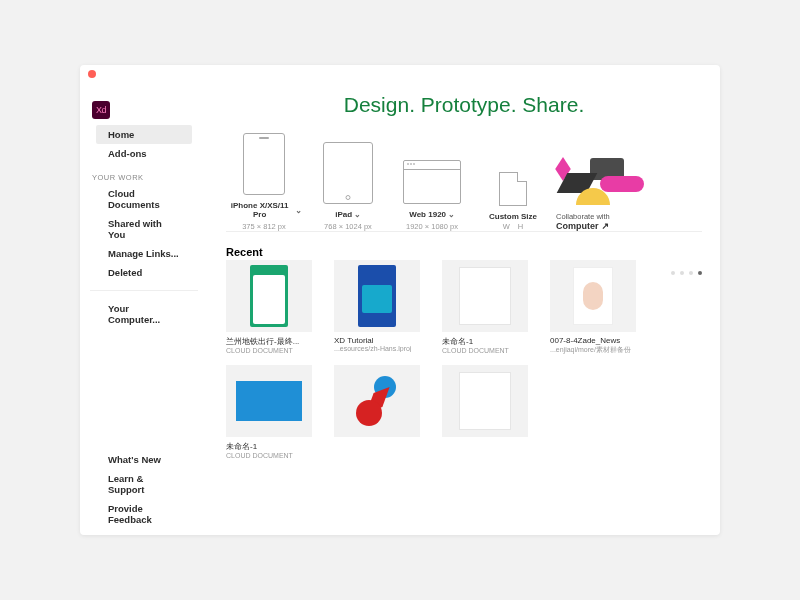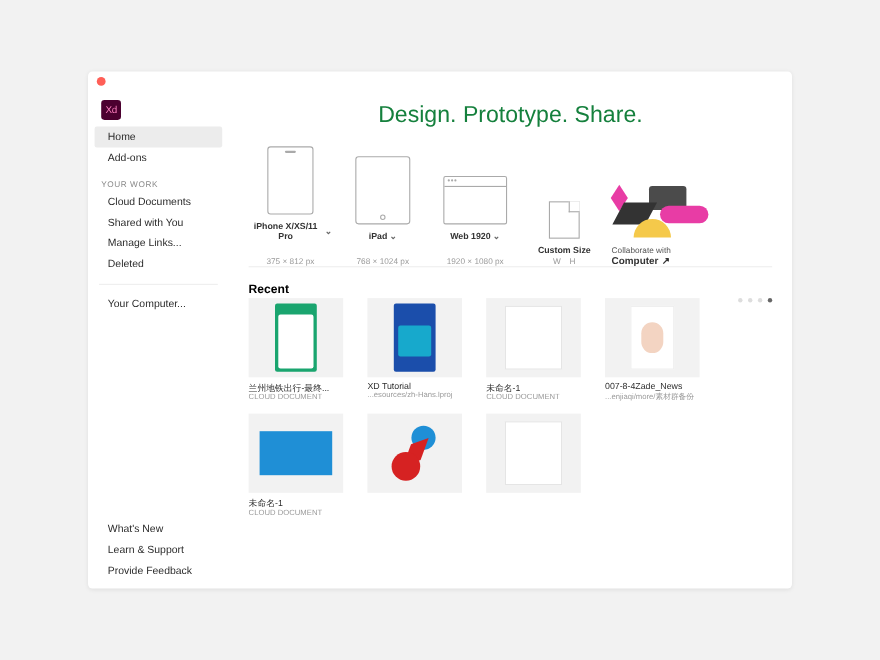--- a/index.html
+++ b/index.html
@@ -14,47 +14,47 @@
     background: #fff; border-radius: 4px;
     box-shadow: 0 1px 4px rgba(0,0,0,0.08);
     display: flex; flex-direction: column;
     overflow: hidden; position: relative;
   }
   .titlebar { height: 18px; display: flex; align-items: center; padding-left: 8px; }
   .traffic { width: 8px; height: 8px; border-radius: 50%; background: #ff5f57; }
   .body { flex: 1; display: flex; overflow: hidden; }
   .sidebar { width: 128px; padding: 6px 0; display: flex; flex-direction: column; font-size: 9.5px; color: #2c2c2c; }
   .logo {
-    width: 18px; height: 18px; margin: 2px 0 6px 12px;
+    width: 18px; height: 18px; margin: 12px 0 6px 12px;
     background: #4b002f; border-radius: 3px;
     display: flex; align-items: center; justify-content: center;
     color: #fc7ebe; font-weight: 400; font-size: 9px; letter-spacing: -0.5px;
   }
-  .nav-item { padding: 4px 12px; cursor: pointer; border-radius: 2px; margin: 0 6px; }
+  .nav-item { padding: 4px 12px; cursor: pointer; border-radius: 2px; margin: 0 16px; font-weight: bold; }
   .nav-item.active { background: #ececec; }
   .nav-header { padding: 10px 12px 2px; font-size: 7.5px; letter-spacing: 0.5px; color: #8a8a8a; }
   .divider { height: 1px; background: #eee; margin: 8px 10px; }
   .spacer { flex: 1; }
   .main { flex: 1; padding: 4px 18px 0; overflow: hidden; position: relative; }
   .hero { font-size: 21px; font-weight: 300; text-align: center; color: #15803d; margin: 6px 0 16px; }
   .presets { display: flex; gap: 8px; align-items: flex-end; border-bottom: 1px solid #eee; }
   .preset { width: 76px; text-align: center; font-size: 8px; }
   .preset .device {
     width: 42px; height: 62px; margin: 0 auto 6px; border: 1px solid #aaa; border-radius: 3px;
     position: relative; background: #fff;
   }
   .device.ipad { width: 50px; height: 62px; }
   .device.web { width: 58px; height: 44px; border-radius: 2px; }
   .device .notch { position: absolute; top: 3px; left: 50%; transform: translateX(-50%); width: 10px; height: 2px; border-radius: 2px; background: #aaa; }
   .device .homebtn { position: absolute; bottom: 3px; left: 50%; transform: translateX(-50%); width: 5px; height: 5px; border: 1px solid #aaa; border-radius: 50%; }
   .device.web::before { content: ""; position: absolute; top: 0; left: 0; right: 0; height: 8px; border-bottom: 1px solid #aaa; }
   .device.web .dots { position: absolute; top: 2px; left: 3px; display: flex; gap: 1px; }
   .device.web .dots span { width: 2px; height: 2px; border: 0.5px solid #aaa; border-radius: 50%; display: block; }
   .preset-name { font-weight: 600; color: #333; display: flex; justify-content: center; align-items: center; gap: 2px; }
-  .preset-dim { color: #9a9a9a; font-size: 7.5px; margin-top: 14px; }
+  .preset-dim { color: #9a9a9a; font-size: 7.5px; margin-top: 3px; }
   .custom { width: 70px; text-align: center; font-size: 8px; }
   .custom .doc { width: 28px; height: 34px; margin: 0 auto 6px; border: 1px solid #aaa; position: relative; }
   .custom .doc::before { content: ""; position: absolute; top: -1px; right: -1px; width: 9px; height: 9px; background: #fff; border-left: 1px solid #aaa; border-bottom: 1px solid #aaa; }
   .custom-wh { display: flex; justify-content: center; gap: 8px; color: #9a9a9a; font-size: 7.5px; margin-top: 1px; }
   .promo { width: 110px; font-size: 7.5px; color: #555; text-align: left; }
   .promo-art { width: 100%; height: 48px; margin-bottom: 6px; position: relative; }
   .promo-art .a1 { position: absolute; top: 4px; left: 0; width: 14px; height: 14px; background: #e83ca5; transform: rotate(45deg) skew(12deg,12deg); }
   .promo-art .a2 { position: absolute; top: 0; left: 34px; width: 34px; height: 22px; background: #4b4b4b; border-radius: 3px; }
   .promo-art .a3 { position: absolute; top: 15px; left: 6px; width: 30px; height: 20px; background: #333; transform: skewX(-28deg); }
   .promo-art .a4 { position: absolute; top: 18px; left: 44px; width: 44px; height: 16px; background: #e83ca5; border-radius: 10px; }

